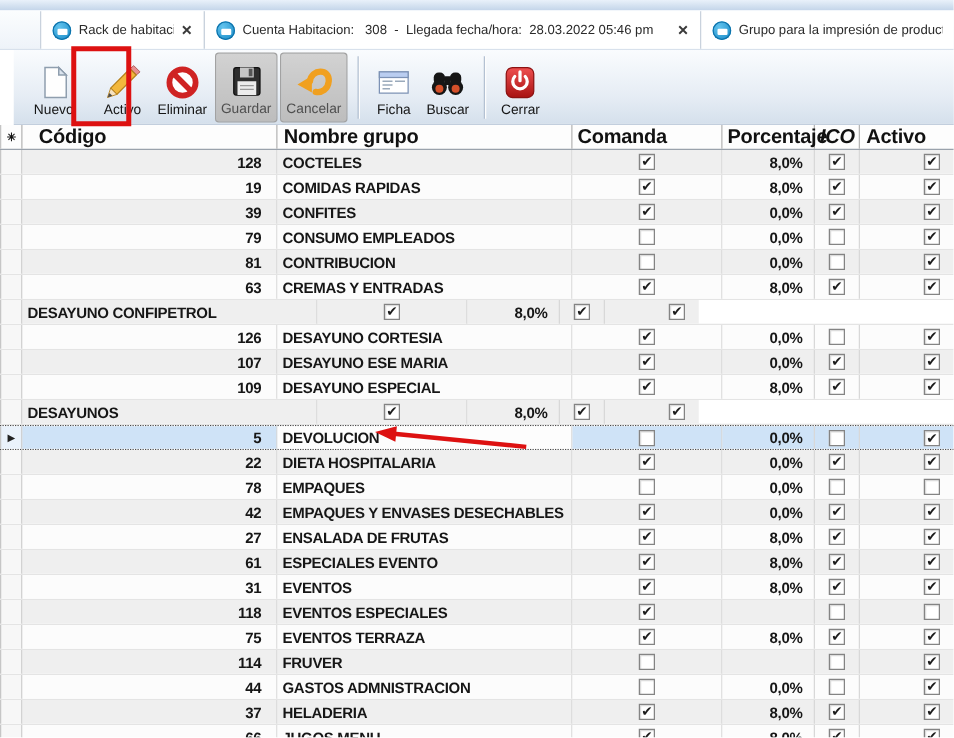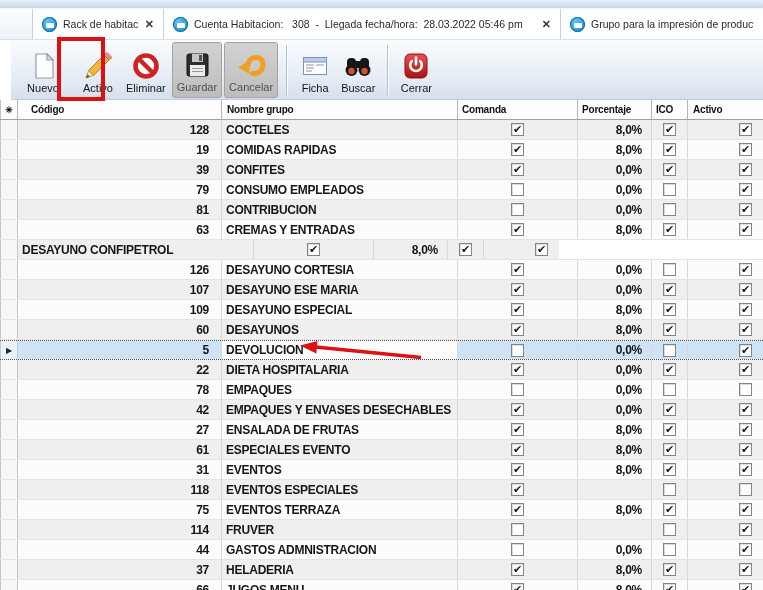--- a/index.html
+++ b/index.html
@@ -35,28 +35,28 @@
     justify-content:flex-end;padding:2px 4px 3px 4px;border-radius:3px;box-sizing:border-box;}
   .tbtn .icon{width:30px;height:30px;margin-bottom:1px;flex:none;}
   .tbtn .lbl{font-size:11px;color:#151515;line-height:13px;white-space:nowrap;}
   .tbtn.disabled{background:linear-gradient(#d2d2d2,#bdbdbd);border:1px solid #a2a2a2;}
   .tbtn.disabled .lbl{color:#4f4f4f;}
   .tbtn.editar{margin-left:13px;margin-right:2px;}
   .tsep{width:1px;height:50px;background:#b4c1d2;box-shadow:1px 0 0 #fdfdfd;margin:0 6px;flex:none;}
   
   .grid-head{position:absolute;top:100px;left:0;width:763px;height:20px;display:flex;
     background:#fdfdfd;border-bottom:1px solid #9aa2ac;box-sizing:border-box;}
-  .hcell{display:flex;align-items:center;font-size:10px;font-weight:bold;color:#111;
+  .hcell{display:flex;align-items:center;font-size:16px;font-weight:bold;color:#111;
     border-right:1px solid #b5b5b5;box-sizing:border-box;letter-spacing:-0.2px;}
   .h-sel{width:18px;justify-content:center;font-size:9px;border-left:1px solid #c4c4c4;}
   .h-cod{width:204px;padding-left:13px;}
   .h-nom{width:236px;padding-left:5px;}
   .h-com{width:120px;padding-left:4px;}
   .h-por{width:74px;padding-left:4px;}
-  .h-ico{width:36px;padding-left:4px;}
+  .h-ico{width:36px;padding-left:4px;font-style:italic;}
   .h-act{width:75px;padding-left:5px;border-right:none;}
   .grid-body{position:absolute;top:120px;left:0;width:763px;height:470px;overflow:hidden;}
   .grid-row{display:flex;height:20px;box-sizing:border-box;border-bottom:1px solid #e4e4e4;}
   .cell{display:flex;align-items:center;font-size:12px;color:#161616;font-weight:bold;
     border-right:1px solid #d8d8d8;box-sizing:border-box;letter-spacing:-0.25px;height:100%;}
   .grid-row.even .cell{background:#efefef;}
   .grid-row.odd  .cell{background:#fcfcfc;}
   .cell.sel{width:18px;background:#f7f7f7 !important;border-left:1px solid #c6c6c6;
     border-right:1px solid #c6c6c6;justify-content:center;font-size:8px;color:#222;font-weight:normal;}
   .cell.cod{width:204px;justify-content:flex-end;padding-right:12px;}
@@ -338,21 +338,20 @@
       <div class="cell por">8,0%</div>
       <div class="cell ico">
         <span class="cb checked">✔</span>
       </div>
       <div class="cell act">
         <span class="cb checked">✔</span>
       </div>
     </div>
     <div class="grid-row even">
       <div class="cell sel"></div>
-      <div class="cell cod">60</div>
       <div class="cell nom">DESAYUNOS</div>
       <div class="cell com">
         <span class="cb checked">✔</span>
       </div>
       <div class="cell por">8,0%</div>
       <div class="cell ico">
         <span class="cb checked">✔</span>
       </div>
       <div class="cell act">
         <span class="cb checked">✔</span>

